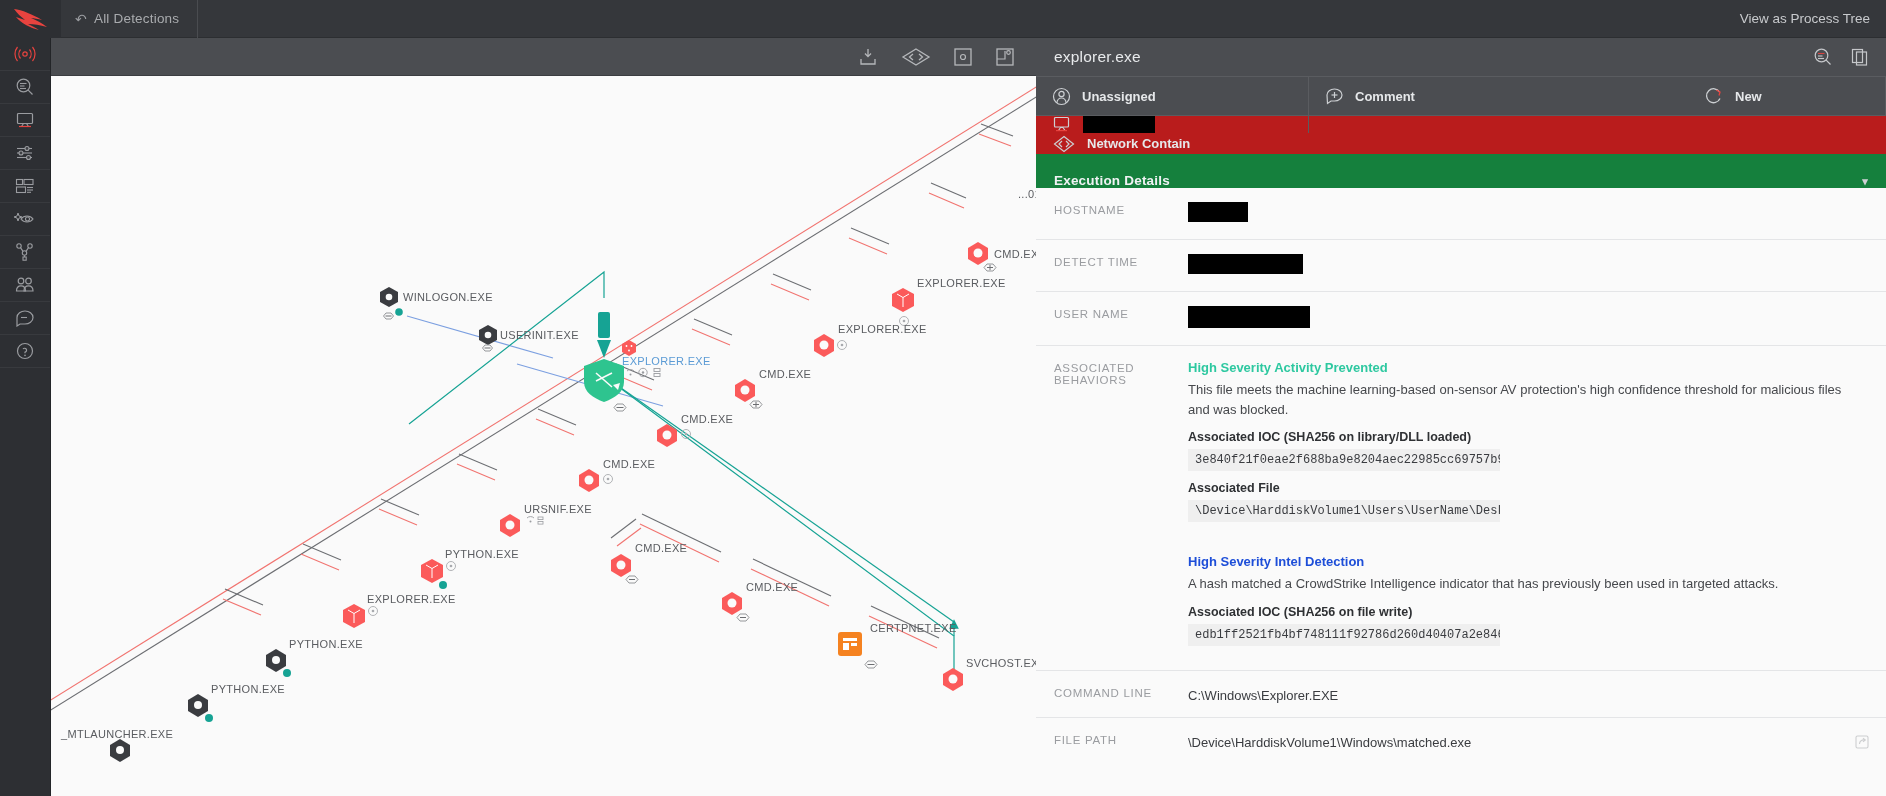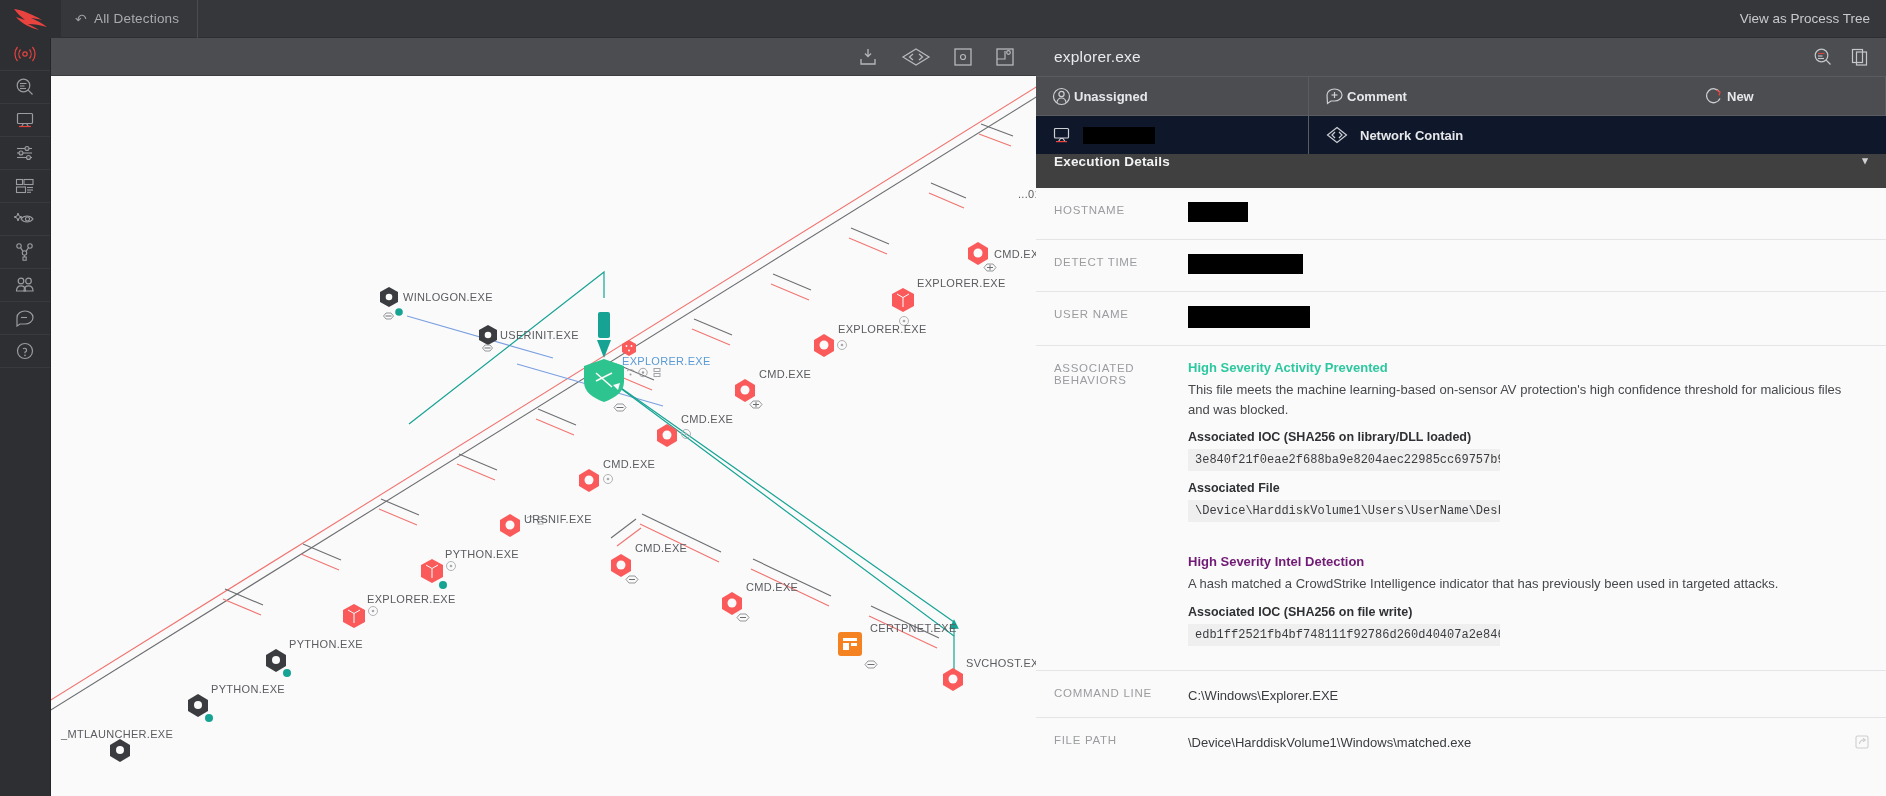--- a/index.html
+++ b/index.html
@@ -79,60 +79,61 @@
   }
   .panel-title { color: #e8eaec; font-size: 15.5px; letter-spacing: .2px; }
   .panel-head .spacer { flex: 1; }
   .panel-head .hbtn { margin-left: 16px; opacity: .9; display: block; }
 
   .status-row {
     display: flex; height: 39px; background: #4b4d51;
     border-top: 1px solid #5a5c60;
   }
   .status-cell {
-    display: flex; align-items: center; gap: 3px;
+    display: flex; align-items: center; gap: 11px;
     color: #e6e8ea; font-size: 13px; font-weight: bold;
     padding: 0 16px; border-right: 1px solid #5a5c60;
   }
   .status-cell.c1 { width: 273px; }
   .status-cell.c2 { width: 197px; }
   .status-cell.c3 { flex: 1; border-right: none; }
 
   .action-row {
-    display: flex; height: 39px; background: #0f172a;
+    display: flex; height: 39px; background: #b91c1c;
     border-top: 1px solid #5a5c60;
+    flex-direction: column;
   }
   .action-cell {
     display: flex; align-items: center; gap: 11px;
     padding: 0 16px; border-right: 1px solid #5a5c60;
   }
   .action-cell.a1 { width: 273px; }
   .action-cell.a2 { flex: 1; border-right: none; }
   .redact { background: #000; display: inline-block; }
 
   .section-head {
-    height: 34px; background: #404040; display: flex; align-items: flex-start;
+    height: 34px; background: #15803d; display: flex; align-items: flex-end;
     padding: 0 18px; color: #f0f2f4; font-size: 13.5px; font-weight: bold;
     letter-spacing: .2px;
   }
   .section-head .chev { margin-left: auto; color: #cfd1d4; font-size: 11px; }
 
   .detail-body { background: #fafafa; }
   .drow { display: flex; border-bottom: 1px solid #e4e5e7; padding: 14px 0; }
   .drow.nb { border-bottom: none; }
   .dlabel {
     width: 152px; flex: 0 0 152px; padding-left: 18px;
     color: #9a9ca0; font-size: 11.5px; letter-spacing: .7px;
     padding-top: 2px;
   }
   .dval { flex: 1; padding-right: 20px; font-size: 13px; color: #333; position: relative; }
 
   .beh-title { font-size: 13px; font-weight: bold; margin-bottom: 5px; }
   .beh-title.green { color: #2dc8a0; }
-  .beh-title.red { color: #701a75; margin-top: 32px; }
+  .beh-title.red { color: #1d4ed8; margin-top: 32px; }
   .beh-desc { font-size: 13px; color: #46484c; line-height: 19.5px; margin-bottom: 11px; }
   .beh-sub { font-size: 12.5px; font-weight: bold; color: #2f3134; margin-bottom: 5px; }
   .code {
     background: #efefef; font-family: "Liberation Mono", monospace;
     font-size: 12px; color: #3a3c40; padding: 4px 7px; margin-bottom: 10px;
     white-space: nowrap; overflow: hidden; text-overflow: clip;
     display: block; max-width: 312px;
   }
   .plainval { font-size: 13px; color: #3a3c40; padding-top: 3px; }
   .copyicon { position: absolute; right: 16px; top: 2px; opacity: .55; }
@@ -449,21 +450,21 @@
 
     <div class="node-label" style="left:352px; top:215px;">WINLOGON.EXE</div>
     <div class="node-label" style="left:449px; top:253px;">USERINIT.EXE</div>
     <div class="node-label blue" style="left:571px; top:279px;">EXPLORER.EXE</div>
     <div class="node-label" style="left:943px; top:172px;">CMD.EXE</div>
     <div class="node-label" style="left:866px; top:201px;">EXPLORER.EXE</div>
     <div class="node-label" style="left:787px; top:247px;">EXPLORER.EXE</div>
     <div class="node-label" style="left:708px; top:292px;">CMD.EXE</div>
     <div class="node-label" style="left:630px; top:337px;">CMD.EXE</div>
     <div class="node-label" style="left:552px; top:382px;">CMD.EXE</div>
-    <div class="node-label" style="left:473px; top:437px;">URSNIF.EXE</div>
+    <div class="node-label" style="left:473px; top:427px;">URSNIF.EXE</div>
     <div class="node-label" style="left:394px; top:472px;">PYTHON.EXE</div>
     <div class="node-label" style="left:316px; top:517px;">EXPLORER.EXE</div>
     <div class="node-label" style="left:238px; top:562px;">PYTHON.EXE</div>
     <div class="node-label" style="left:160px; top:607px;">PYTHON.EXE</div>
     <div class="node-label" style="left:10px; top:652px;">_MTLAUNCHER.EXE</div>
     <div class="node-label" style="left:584px; top:466px;">CMD.EXE</div>
     <div class="node-label" style="left:695px; top:505px;">CMD.EXE</div>
     <div class="node-label" style="left:819px; top:546px;">CERTPNET.EXE</div>
     <div class="node-label" style="left:915px; top:581px;">SVCHOST.EXE</div>
     <div class="node-label" style="left:967px; top:112px;">...01</div>

